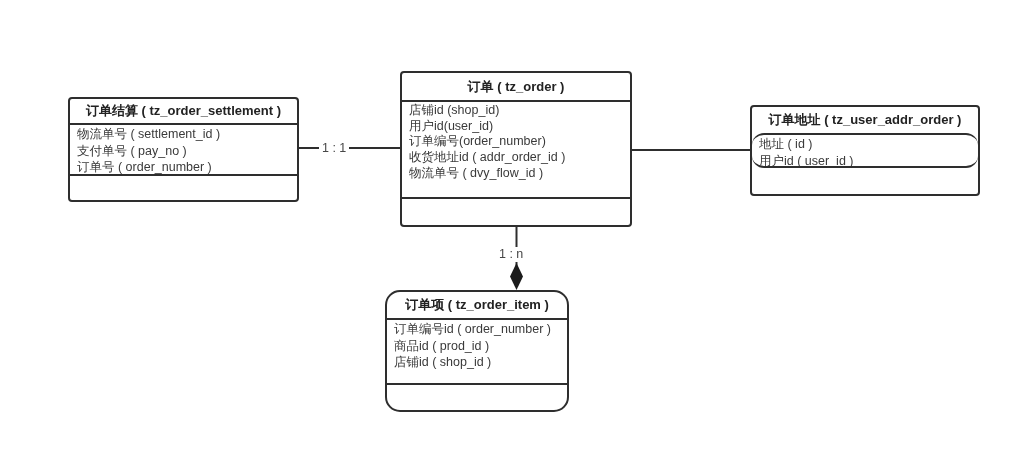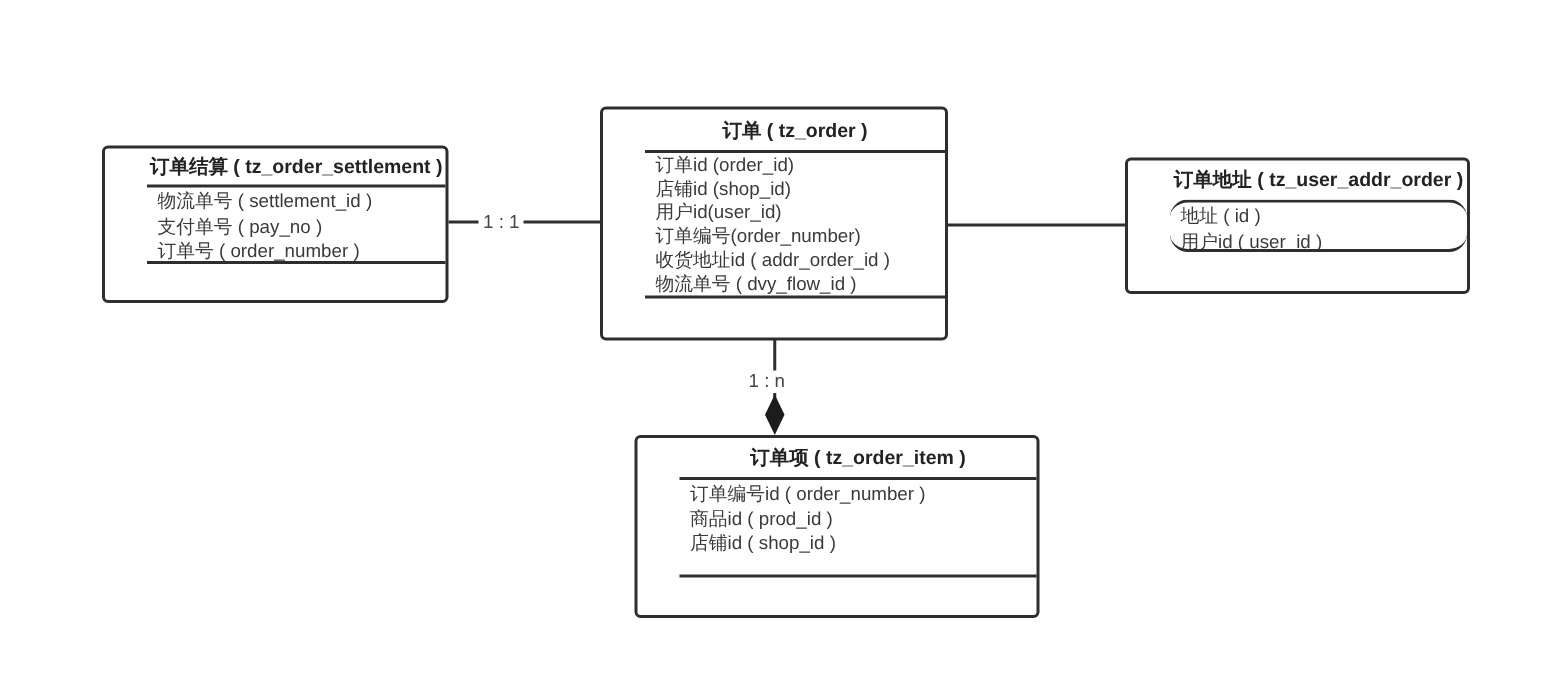--- a/index.html
+++ b/index.html
@@ -19,21 +19,20 @@
   }
   .entity {
     position: absolute;
     box-sizing: border-box;
     border: 2px solid #2e2e2e;
     border-radius: 4px;
     background: #ffffff;
     display: flex;
     flex-direction: column;
     z-index: 2;
-    padding-left: 28px;
   }
   .entity-title {
     flex: none;
     text-align: center;
     font-weight: 700;
     font-size: 13px;
     color: #222222;
     display: flex;
     align-items: center;
     justify-content: center;
@@ -84,40 +83,39 @@
       <div class="field">物流单号 ( settlement_id )</div>
       <div class="field">支付单号 ( pay_no )</div>
       <div class="field">订单号 ( order_number )</div>
     </div>
     <div class="entity-footer"></div>
   </div>
 
   <div class="entity e-order" style="left:400px; top:71px; width:232px; height:156px;">
     <div class="entity-title" style="height:27px;">订单 ( tz_order )</div>
     <div class="entity-fields" style="height:99px;">
-      <div class="field">订单id (order_id)</div>
       <div class="field">店铺id (shop_id)</div>
       <div class="field">用户id(user_id)</div>
       <div class="field">订单编号(order_number)</div>
       <div class="field">收货地址id ( addr_order_id )</div>
       <div class="field">物流单号 ( dvy_flow_id )</div>
     </div>
     <div class="entity-footer"></div>
   </div>
 
   <div class="entity e-addr" style="left:750px; top:105px; width:230px; height:91px;">
     <div class="entity-title" style="height:26px;">订单地址 ( tz_user_addr_order )</div>
     <div class="entity-fields" style="height:35px;border-radius:12px;">
       <div class="field">地址 ( id )</div>
       <div class="field">用户id ( user_id )</div>
     </div>
     <div class="entity-footer"></div>
   </div>
 
-  <div class="entity e-item" style="left:423px; top:290px; width:270px; height:122px;">
+  <div class="entity e-item" style="left:385px; top:290px; width:184px; height:122px;border-radius:15px;">
     <div class="entity-title" style="height:26px;">订单项 ( tz_order_item )</div>
     <div class="entity-fields" style="height:67px;">
       <div class="field">订单编号id ( order_number )</div>
       <div class="field">商品id ( prod_id )</div>
       <div class="field">店铺id ( shop_id )</div>
     </div>
     <div class="entity-footer"></div>
   </div>
 
   <div class="rel-label" style="left:319px; top:141px;text-align:center;">1 : 1</div>

